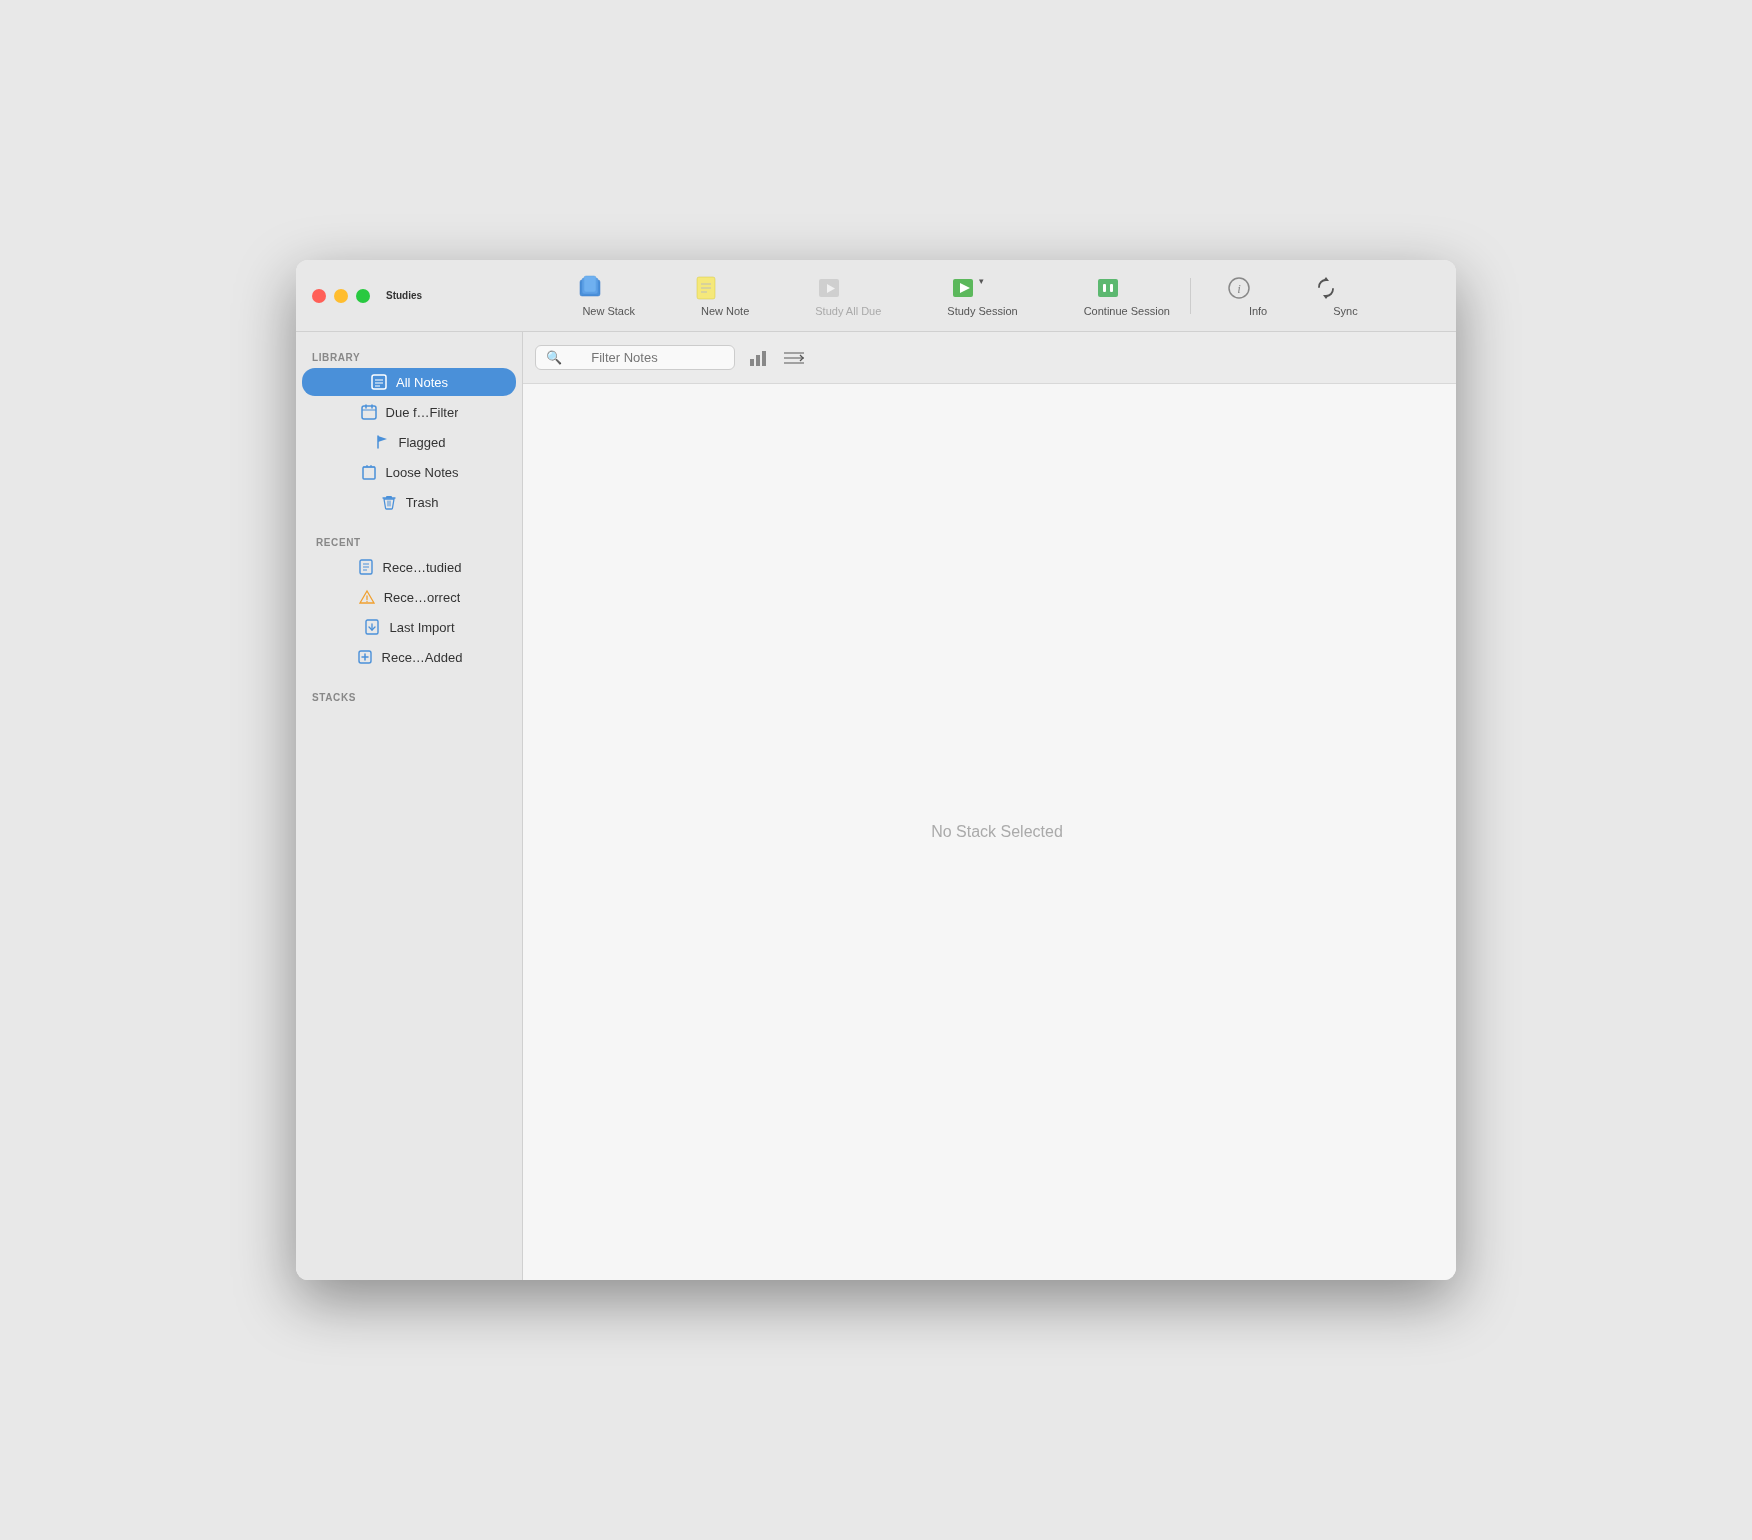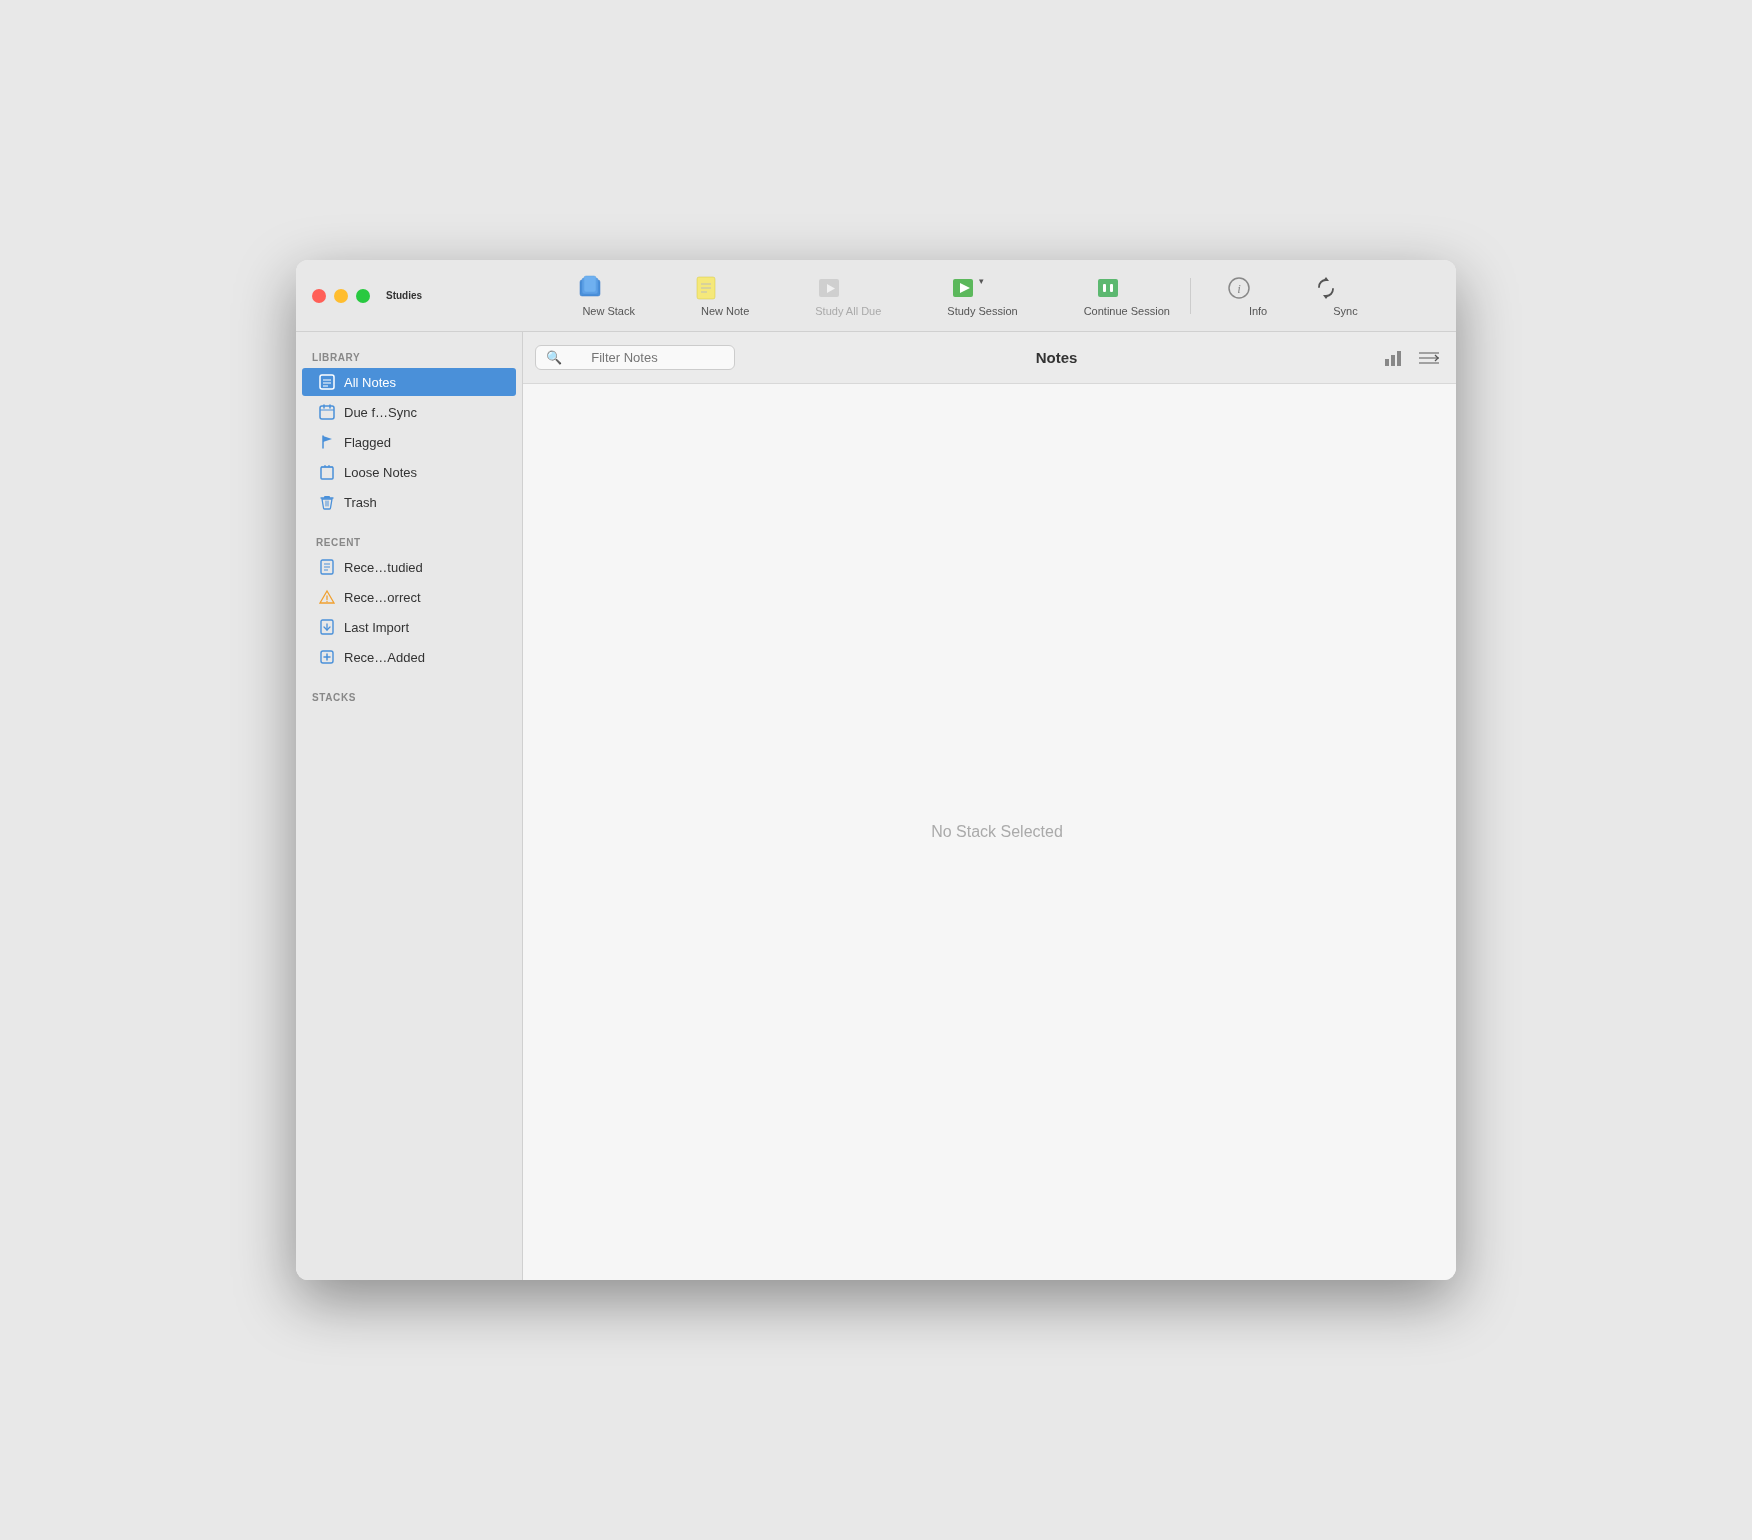--- a/index.html
+++ b/index.html
@@ -126,23 +126,24 @@
       letter-spacing: 0.06em;
       text-transform: uppercase;
       padding: 8px 16px 4px 16px;
     }
 
     .sidebar-item {
       display: flex;
       align-items: center;
       padding: 5px 16px;
       cursor: pointer;
-      border-radius: 3px;
+      border-radius: 13px;
       margin: 1px 6px;
       gap: 8px;
+      justify-content: center;
     }
 
     .sidebar-item.active {
       background: #4a90d9;
     }
 
     .sidebar-item.active .sidebar-item-label {
       color: white;
     }
 
@@ -371,21 +372,21 @@
 
       <div class="sidebar-item">
         <div class="sidebar-item-icon">
           <svg width="16" height="16" viewBox="0 0 16 16" fill="none">
             <rect x="1" y="2" width="14" height="13" rx="2" stroke="#4a90d9" stroke-width="1.5" fill="none"></rect>
             <line x1="5" y1="1" x2="5" y2="4" stroke="#4a90d9" stroke-width="1.5" stroke-linecap="round"></line>
             <line x1="11" y1="1" x2="11" y2="4" stroke="#4a90d9" stroke-width="1.5" stroke-linecap="round"></line>
             <line x1="1" y1="6" x2="15" y2="6" stroke="#4a90d9" stroke-width="1"></line>
           </svg>
         </div>
-        <span class="sidebar-item-label">Due f…Sync</span>
+        <span class="sidebar-item-label">Due f…Filter</span>
       </div>
 
       <div class="sidebar-item">
         <div class="sidebar-item-icon">
           <svg width="16" height="16" viewBox="0 0 16 16" fill="none">
             <line x1="4" y1="2" x2="4" y2="14" stroke="#4a90d9" stroke-width="1.5" stroke-linecap="round"></line>
             <path d="M4 2 L13 5 L4 8" fill="#4a90d9"></path>
           </svg>
         </div>
         <span class="sidebar-item-label">Flagged</span>
@@ -467,21 +468,20 @@
 
     </div>
 
     <div class="content-area">
 
       <div class="notes-header">
         <div class="search-box">
           <span class="search-icon">🔍</span>
           <input class="search-input" type="text" placeholder="Filter Notes" style="">
         </div>
-        <div class="notes-title-center">Notes</div>
         <div class="notes-toolbar-right">
           <div class="notes-toolbar-btn">
             <svg width="18" height="18" viewBox="0 0 18 18" fill="none">
               <rect x="1" y="10" width="4" height="7" fill="#888"></rect>
               <rect x="7" y="6" width="4" height="11" fill="#888"></rect>
               <rect x="13" y="2" width="4" height="15" fill="#888"></rect>
             </svg>
           </div>
           <div class="notes-toolbar-btn">
             <svg width="22" height="18" viewBox="0 0 22 18" fill="none">

